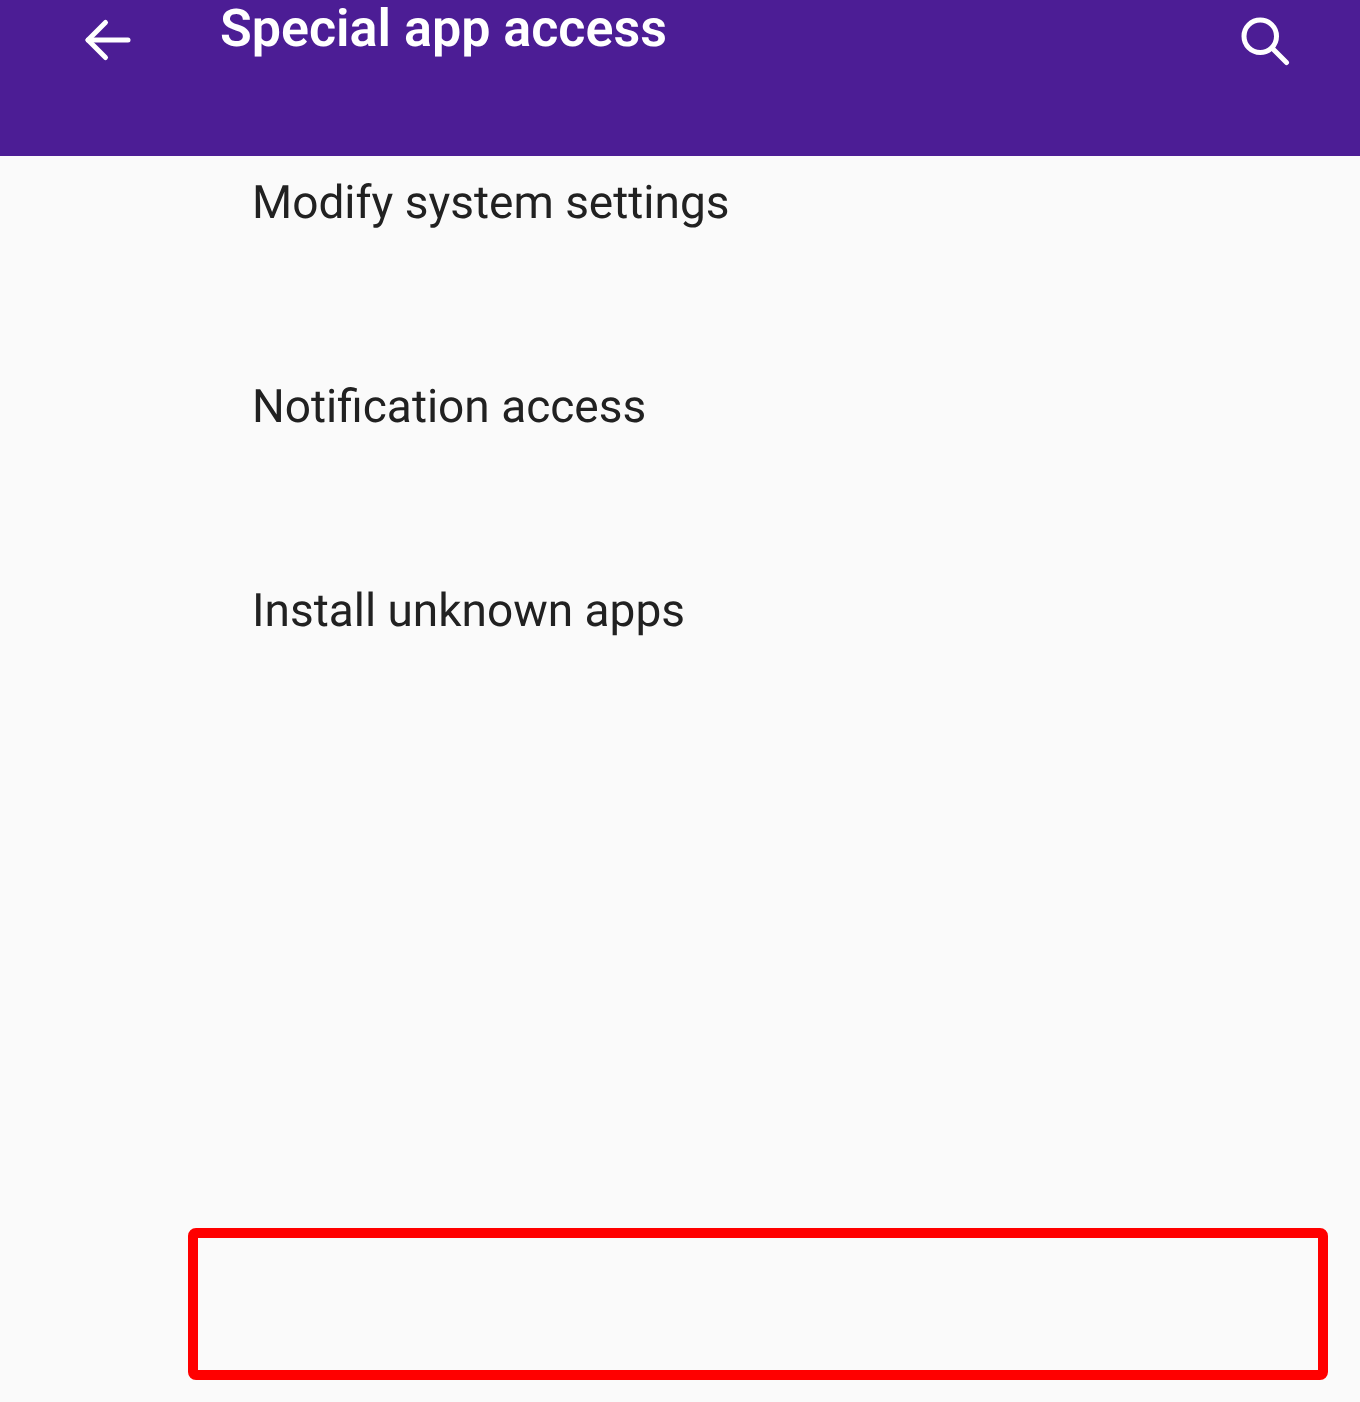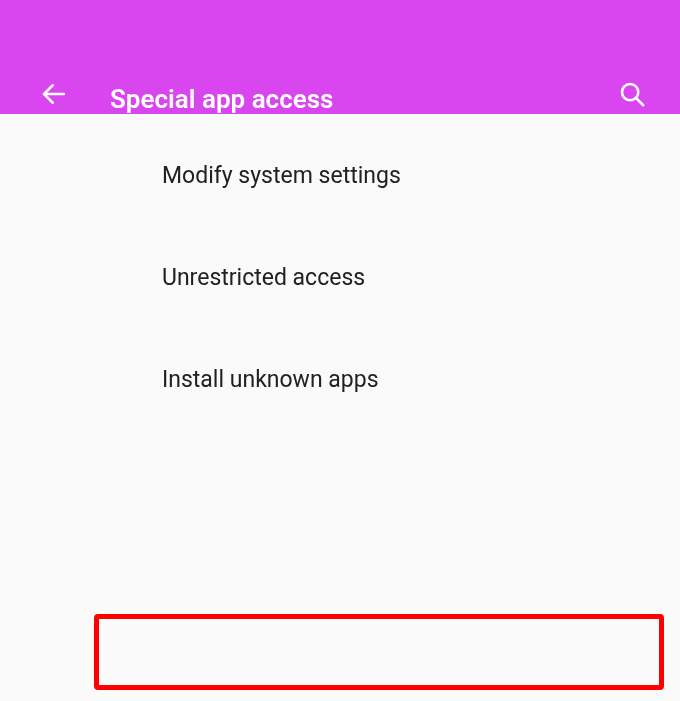--- a/index.html
+++ b/index.html
@@ -8,24 +8,24 @@
       box-sizing: border-box;
     }
     body {
       width: 680px;
       height: 701px;
       font-family: Roboto, "Helvetica Neue", Arial, sans-serif;
       background: #fafafa;
       overflow: hidden;
     }
     .header {
-      background: #d946ef;
-      height: 114px;
+      background: #4c1d95;
+      height: 78px;
       display: flex;
-      align-items: flex-end;
+      align-items: flex-start;
       padding: 0 20px;
       color: #fff;
     }
     .back-btn {
       width: 40px;
       height: 40px;
       display: flex;
       align-items: center;
       justify-content: center;
       cursor: pointer;
@@ -46,23 +46,21 @@
       cursor: pointer;
       margin-right: 8px;
     }
     .list {
       padding-left: 126px;
       padding-top: 10px;
     }
     .list-item {
       height: 102px;
       display: flex;
-      align-items: center;
       cursor: pointer;
-      margin-left: 36px;
     }
     .list-item-label {
       font-size: 23px;
       color: #212121;
       font-weight: 400;
     }
     .highlight-box {
       position: absolute;
       border: 5px solid #ff0000;
       border-radius: 4px;
@@ -96,21 +94,21 @@
         <line x1="21" y1="21" x2="15.2" y2="15.2"></line>
       </svg>
     </div>
   </div>
 
   <div class="list">
     <div class="list-item">
       <span class="list-item-label">Modify system settings</span>
     </div>
     <div class="list-item">
-      <span class="list-item-label">Unrestricted access</span>
+      <span class="list-item-label">Notification access</span>
     </div>
     <div class="list-item">
       <span class="list-item-label">Install unknown apps</span>
     </div>
   </div>
 
   <div class="highlight-box"></div>
 </div>
 
 </body></html>

